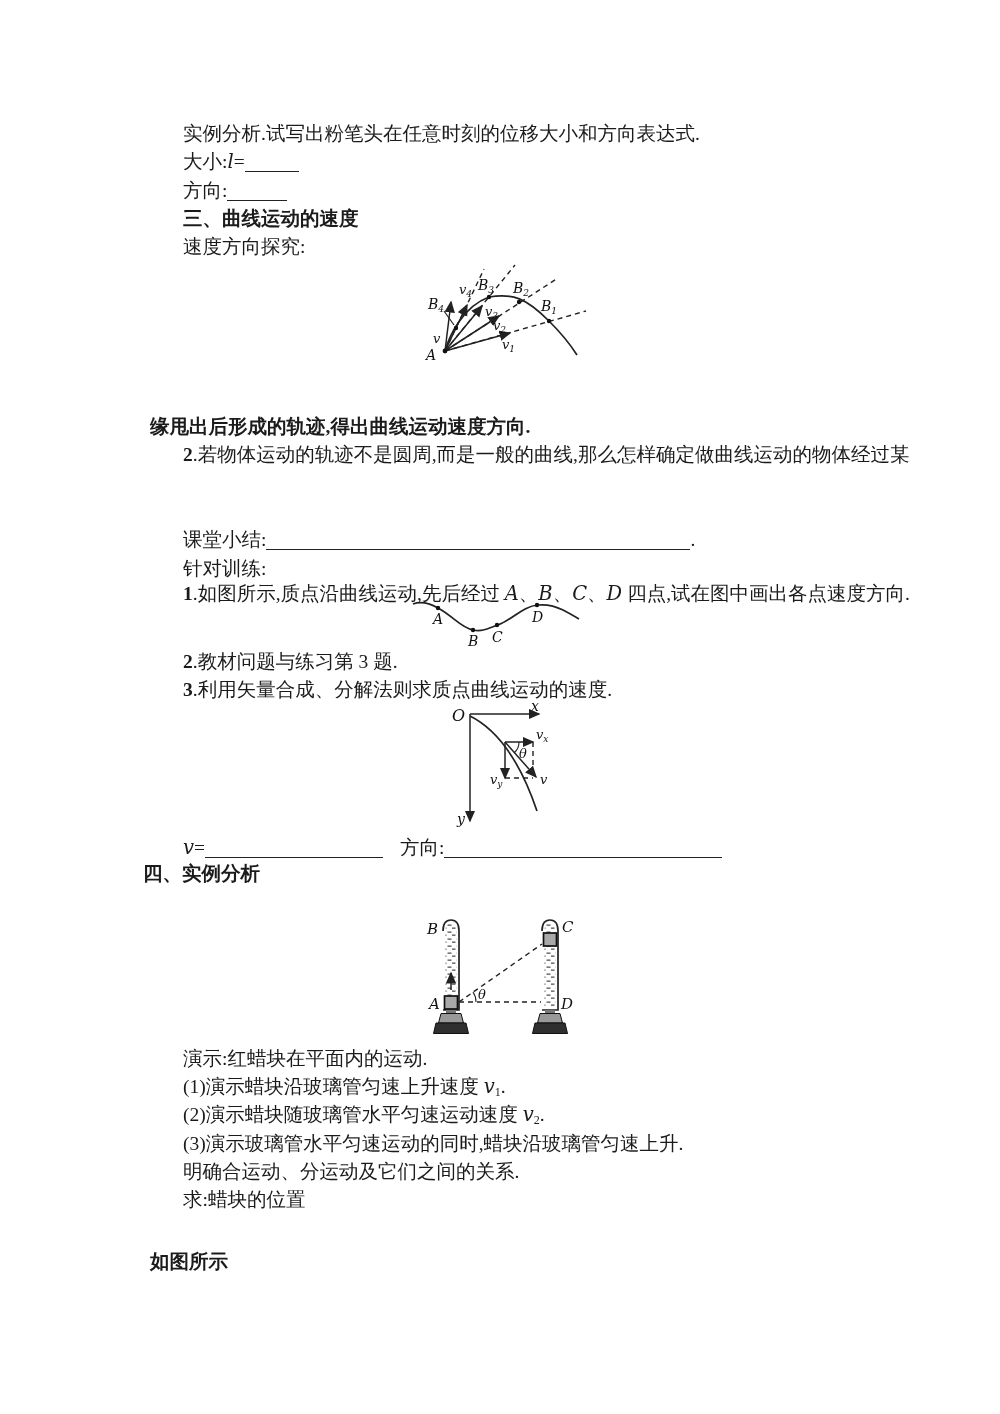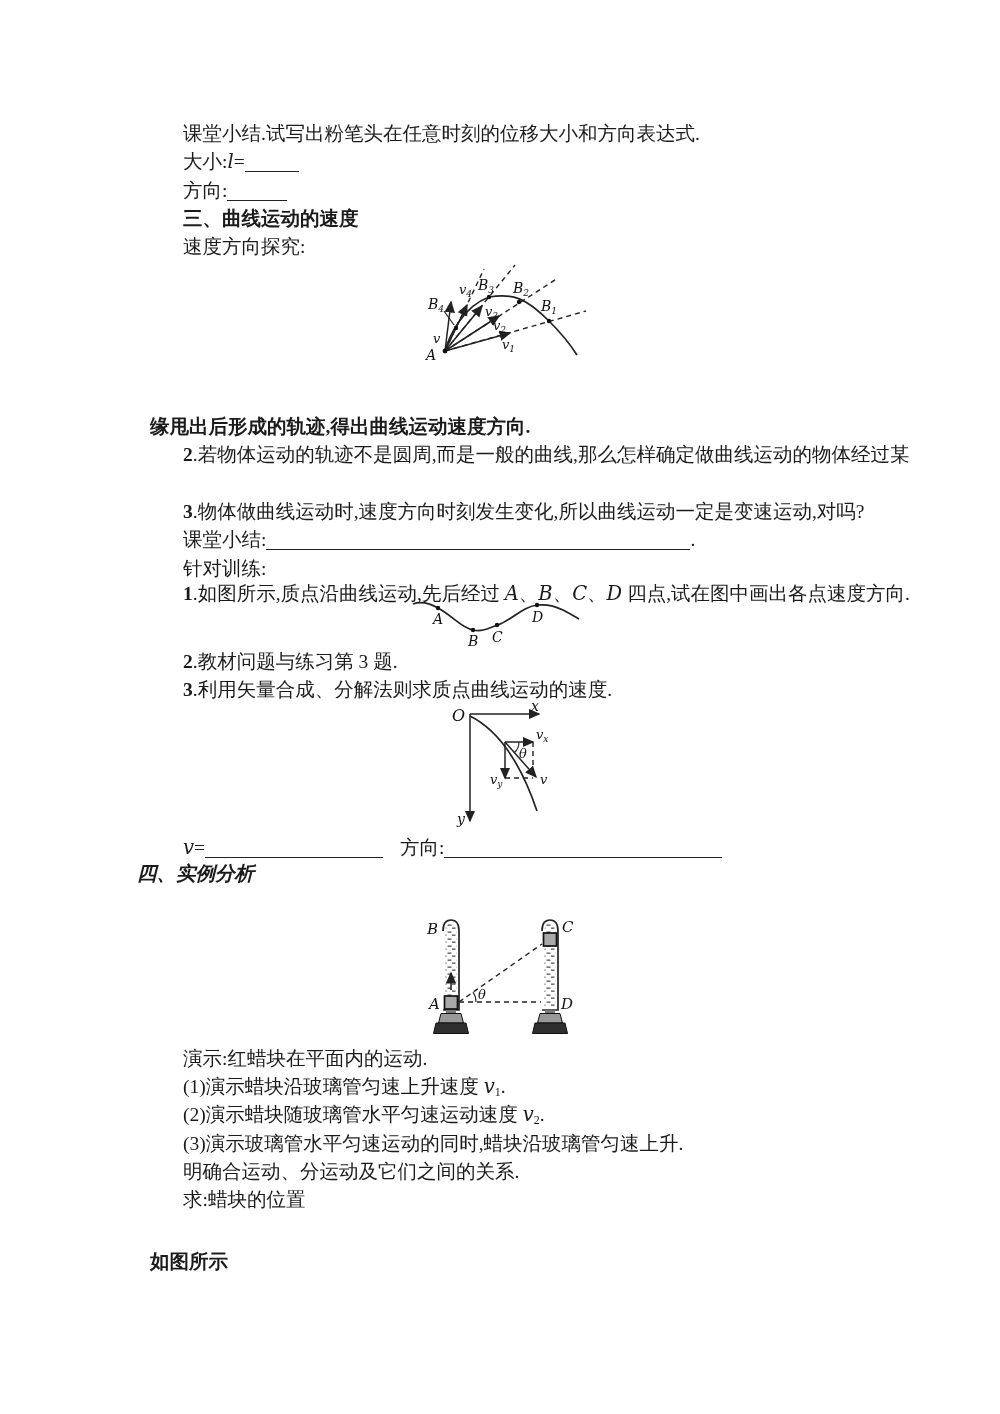--- a/index.html
+++ b/index.html
@@ -3,36 +3,36 @@
 <meta charset="utf-8">
 <style>
   html,body{margin:0;padding:0;background:#e8e8e8;}
   .page{
     position:relative; width:1000px; height:1414px; margin:0 auto;
     background:#ffffff; color:#1b1b1b;
     font-family:"Liberation Serif","DejaVu Serif",serif;
     overflow:hidden;
   }
   .tl{position:absolute; white-space:nowrap; font-size:19.5px; line-height:26px;}
-  .ind{left:183px;} .mar{left:150px;font-weight:bold;} .hd4{left:137px;font-style:italic;}
+  .ind{left:183px;} .mar{left:150px;font-weight:bold;} .hd4{left:143px;}
   .b{font-weight:bold;text-align:center;}
   .it{font-style:italic; font-family:"DejaVu Serif","Liberation Serif",serif;}
   .sb{font-size:12px; vertical-align:-3px;}
   .blank{display:inline-block; border-bottom:1.5px solid #222; height:1px; vertical-align:-4px;}
   .diag{position:absolute;}
   svg text{font-family:"DejaVu Serif","Liberation Serif",serif; font-style:italic; fill:#111;}
   .dl{stroke:#222; stroke-width:1.5; fill:none;}
   .dash{stroke:#222; stroke-width:1.4; fill:none; stroke-dasharray:5,4;}
 </style>
 </head>
 <body>
 
 <div class="page">
 
-  <div class="tl ind" style="top:121px"><span>课堂小结.试写出粉笔头在任意时刻的位移大小和方向表达式.</span></div>
+  <div class="tl ind" style="top:121px"><span>实例分析.试写出粉笔头在任意时刻的位移大小和方向表达式.</span></div>
 
   <div class="tl ind" style="top:149px">
     <span>大小:</span><span class="it">l</span><span>=</span><span class="blank" style="width:54px"></span>
   </div>
 
   <div class="tl ind" style="top:178px">
     <span>方向:</span><span class="blank" style="width:60px"></span>
   </div>
 
   <div class="tl ind b" style="top:206px">三、曲线运动的速度</div>
@@ -74,21 +74,20 @@
     <text x="60" y="38" font-size="14"><tspan>B</tspan><tspan font-size="9" dy="3">3</tspan></text>
     <text x="67" y="64" font-size="13"><tspan>v</tspan><tspan font-size="9" dy="3">3</tspan></text>
     <text x="95" y="41" font-size="14"><tspan>B</tspan><tspan font-size="9" dy="3">2</tspan></text>
     <text x="75" y="78" font-size="13"><tspan>v</tspan><tspan font-size="9" dy="3">2</tspan></text>
     <text x="123" y="59" font-size="14"><tspan>B</tspan><tspan font-size="9" dy="3">1</tspan></text>
     <text x="84" y="97" font-size="13"><tspan>v</tspan><tspan font-size="9" dy="3">1</tspan></text>
   </svg>
 
   <div class="tl mar" style="top:414px">缘甩出后形成的轨迹,得出曲线运动速度方向.</div>
   <div class="tl ind" style="top:442px"><span class="b">2</span><span>.若物体运动的轨迹不是圆周,而是一般的曲线,那么怎样确定做曲线运动的物体经过某</span></div>
-  <div class="tl ind" style="top:499px"><span class="b">3</span><span>.物体做曲线运动时,速度方向时刻发生变化,所以曲线运动一定是变速运动,对吗?</span></div>
 
   <div class="tl ind" style="top:527px">
     <span>课堂小结:</span><span class="blank" style="width:424px"></span><span>.</span>
   </div>
 
   <div class="tl ind" style="top:556px">针对训练:</div>
 
   <div class="tl ind" style="top:581px"><span class="b">1</span><span>.如图所示,质点沿曲线运动,先后经过 </span><span class="it">A</span><span>、</span><span class="it">B</span><span>、</span><span class="it">C</span><span>、</span><span class="it">D</span><span> 四点,试在图中画出各点速度方向.</span></div>
 
   <svg class="diag" style="left:405px; top:597px" width="178" height="55" viewBox="0 0 178 55">

